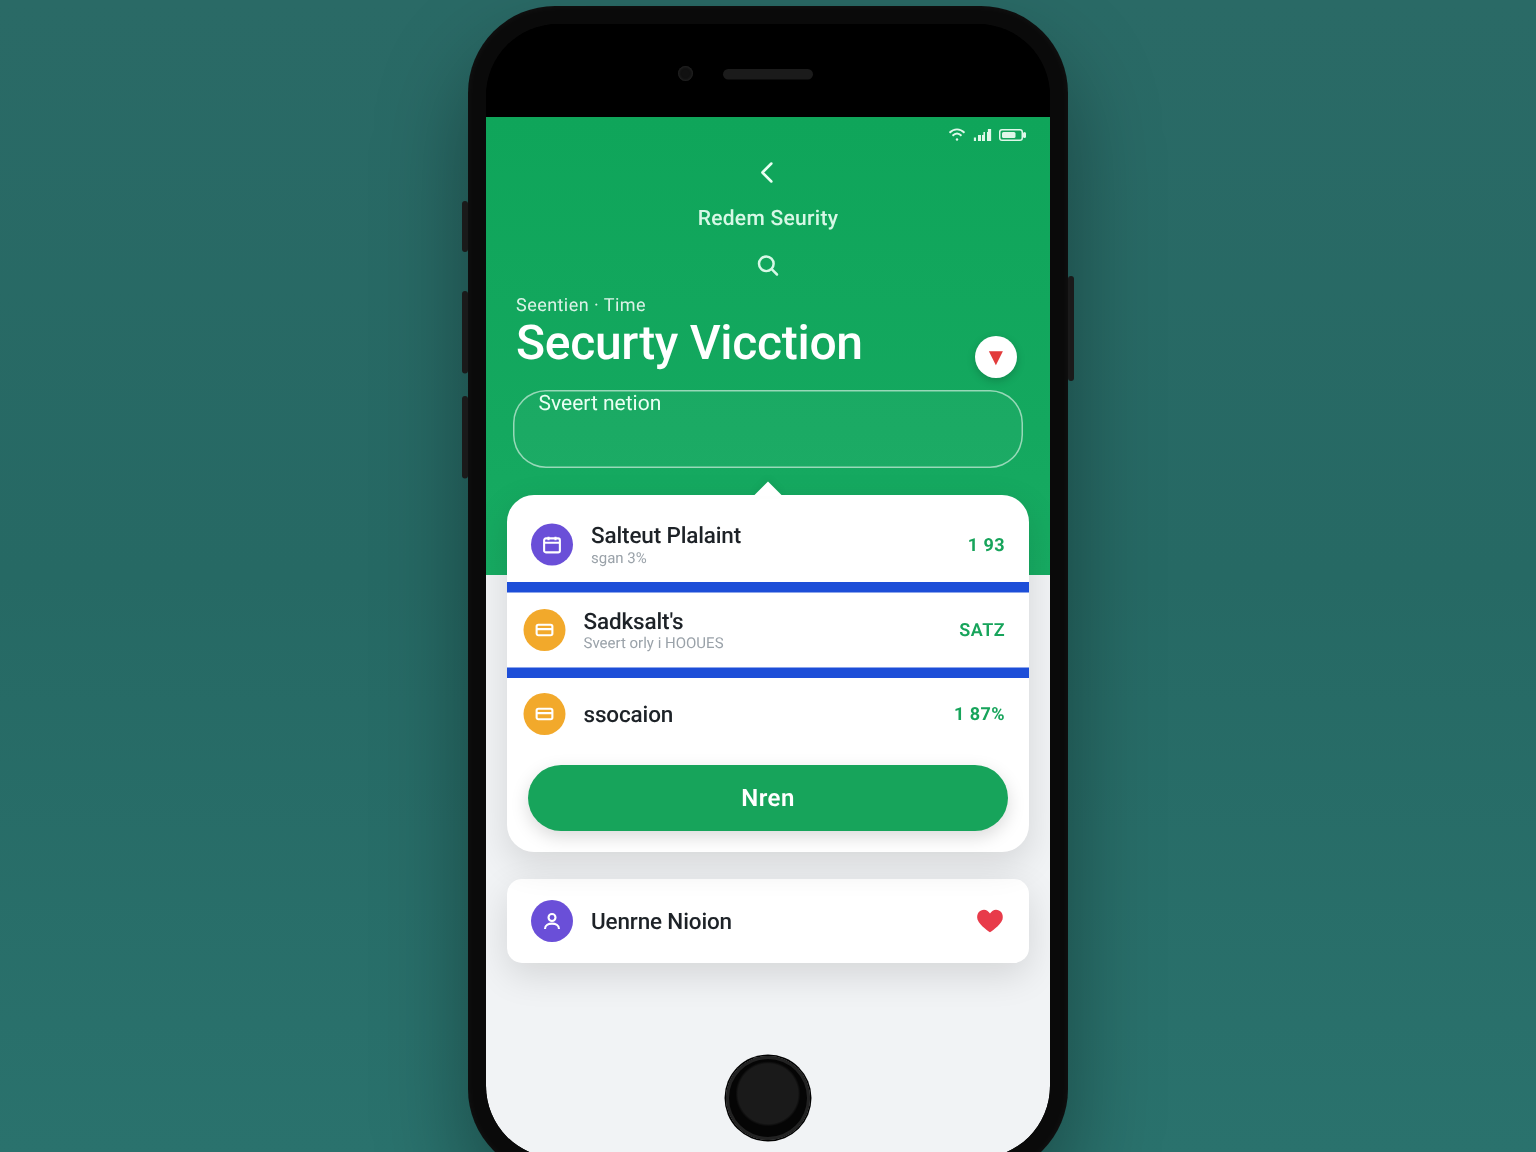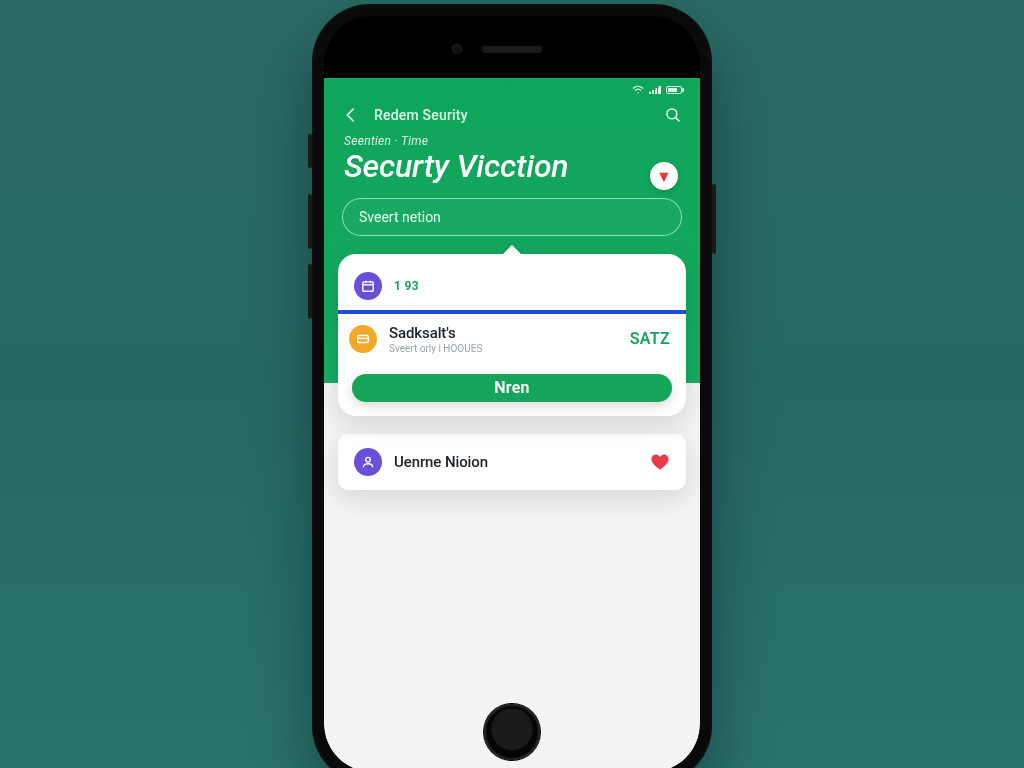--- a/index.html
+++ b/index.html
@@ -59,78 +59,78 @@
         #dff7e9 6px 8px, transparent 8px 9px,
         #dff7e9 9px 12px);
       clip-path: polygon(0 100%, 0 70%, 25% 70%, 25% 50%, 55% 50%, 55% 25%, 80% 25%, 80% 0, 100% 0, 100% 100%);
   }
   .statusbar .batt { width:16px; height:8px; border:1px solid #dff7e9; border-radius:2px; position:relative;}
   .statusbar .batt::after { content:""; position:absolute; right:-3px; top:1px; width:2px; height:4px; background:#dff7e9; border-radius:1px;}
   .statusbar .batt::before { content:""; position:absolute; left:1px; top:1px; bottom:1px; width:9px; background:#dff7e9; border-radius:1px;}
 
   .topbar {
     display:flex; align-items:center; gap:12px;
-    padding: 6px 16px 2px; color:#e8fff2;
+    padding: 6px 16px 2px; color:#e8fff2;flex-direction:column;
   }
   .back { width:22px; height:22px; display:flex; align-items:center; justify-content:center; color:#e8fff2; }
   .topbar-title { font-size:14px; letter-spacing:.2px; font-weight:500; opacity:.92; flex:1;}
   .search { width:22px; height:22px; display:flex; align-items:center; justify-content:center; color:#e8fff2; opacity:.92;}
 
-  .hero { padding: 6px 20px 0; color:#fff; position:relative;font-style:italic; }
+  .hero { padding: 6px 20px 0; color:#fff; position:relative; }
   .hero-eyebrow { font-size:12px; opacity:.85; margin-bottom:2px; letter-spacing:.3px; text-transform:none; }
   .hero-title { font-size:32px; font-weight:500; letter-spacing:-.2px; line-height:1.05; }
 
   .alert-badge {
     position:absolute; right:22px; top:34px;
     width:28px; height:28px; border-radius:50%; background:#fff;
     display:flex; align-items:center; justify-content:center;
     box-shadow: 0 2px 6px rgba(0,0,0,.18);
     color:#e23b3b; font-weight:700;
   }
 
   .pill {
     margin: 14px 18px 18px;
-    height: 38px; border:1.5px solid rgba(255,255,255,.55);
-    border-radius: 22px; display:flex; align-items:center;
+    height: 52px; border:1.5px solid rgba(255,255,255,.55);
+    border-radius: 22px; display:flex; align-items:flex-start;
     padding: 0 16px; color:#e9fff3; font-size:14px;
     background: rgba(255,255,255,.03);
   }
 
   .card {
     background:#fff; margin: 0 14px; border-radius:18px;
     box-shadow: 0 8px 24px rgba(0,0,0,.12);
     position:relative; padding: 8px 0 14px;
   }
   .card::before{
     content:""; position:absolute; top:-9px; left:50%; transform:translateX(-50%);
     width:0; height:0; border-left:10px solid transparent; border-right:10px solid transparent;
     border-bottom:10px solid #fff;
     filter: drop-shadow(0 -2px 2px rgba(0,0,0,.05));
   }
   .row {
     display:flex; align-items:center; gap:12px;
     padding: 10px 16px; position:relative;
   }
-  .row + .row { border-top: 4px solid #1d4ed8; padding-left: 11px; }
+  .row + .row { border-top: 7px solid #1d4ed8; padding-left: 11px; }
   .ico {
     width:28px; height:28px; border-radius:50%;
     display:flex; align-items:center; justify-content:center;
     color:#fff; font-size:12px; flex:0 0 28px;
   }
   .ico.purple{ background:#6a4fd8;}
   .ico.amber{ background:#f2a92b;}
   .ico.amber2{ background:#f2a92b;}
   .rtext { flex:1; min-width:0;}
   .rtitle { font-size:15px; color:#1d2227; font-weight:500; letter-spacing:-.1px;}
   .rsub { font-size:10px; color:#9aa2a9; margin-top:1px;}
   .rvala { font-size:12px; color:#17a45b; font-weight:700; letter-spacing:.3px;}
-  .rvalb { font-size:16px; color:#17a45b; font-weight:600; letter-spacing:.3px;}
+  .rvalb { font-size:12px; color:#17a45b; font-weight:600; letter-spacing:.3px;}
 
   .cta {
-    margin: 10px 14px 0; height:28px; border-radius:24px;
+    margin: 10px 14px 0; height:44px; border-radius:24px;
     background:#17a45b; color:#fff; display:flex; align-items:center; justify-content:center;
     font-size:16px; font-weight:600; letter-spacing:.3px;
     box-shadow: 0 4px 12px rgba(0,0,0,.15);
   }
 
   .below {
     margin: 18px 14px 0; background:#fff; border-radius:10px;
     box-shadow: 0 8px 24px rgba(0,0,0,.12);
     padding: 4px 0;
   }
@@ -207,37 +207,53 @@
 
           <div class="row">
             <span class="ico purple">
               <svg width="14" height="14" viewBox="0 0 24 24" fill="none" stroke="currentColor" stroke-width="2.4">
                   <rect x="3" y="5" width="18" height="16" rx="2"></rect>
                   <line x1="3" y1="10" x2="21" y2="10"></line>
                   <line x1="8" y1="3" x2="8" y2="7"></line>
                   <line x1="16" y1="3" x2="16" y2="7"></line>
                 </svg>
             </span>
+            <div class="rtext">
+              <div class="rtitle">Salteut Plalaint</div>
+              <div class="rsub">sgan 3%</div>
+            </div>
             <div class="rvala">1 93</div>
           </div>
 
           <div class="row">
             <span class="ico amber">
               <svg width="14" height="14" viewBox="0 0 24 24" fill="none" stroke="currentColor" stroke-width="2.4">
                   <rect x="3" y="6" width="18" height="12" rx="2"></rect>
                   <line x1="3" y1="11" x2="21" y2="11"></line>
                 </svg>
             </span>
             <div class="rtext">
               <div class="rtitle">Sadksalt's</div>
               <div class="rsub">Sveert orly i HOOUES</div>
             </div>
             <div class="rvalb">SATZ</div>
           </div>
 
+          <div class="row">
+            <span class="ico amber2">
+              <svg width="14" height="14" viewBox="0 0 24 24" fill="none" stroke="currentColor" stroke-width="2.4">
+                  <rect x="3" y="6" width="18" height="12" rx="2"></rect>
+                  <line x1="3" y1="11" x2="21" y2="11"></line>
+                </svg>
+            </span>
+            <div class="rtext">
+              <div class="rtitle">ssocaion</div>
+            </div>
+            <div class="rvala">1 87%</div>
+          </div>
 
           <div class="cta">
             <span>Nren</span>
           </div>
         </div>
 
         <div class="below">
           <div class="row">
             <span class="ico purple2">
               <svg width="14" height="14" viewBox="0 0 24 24" fill="none" stroke="currentColor" stroke-width="2.4">

